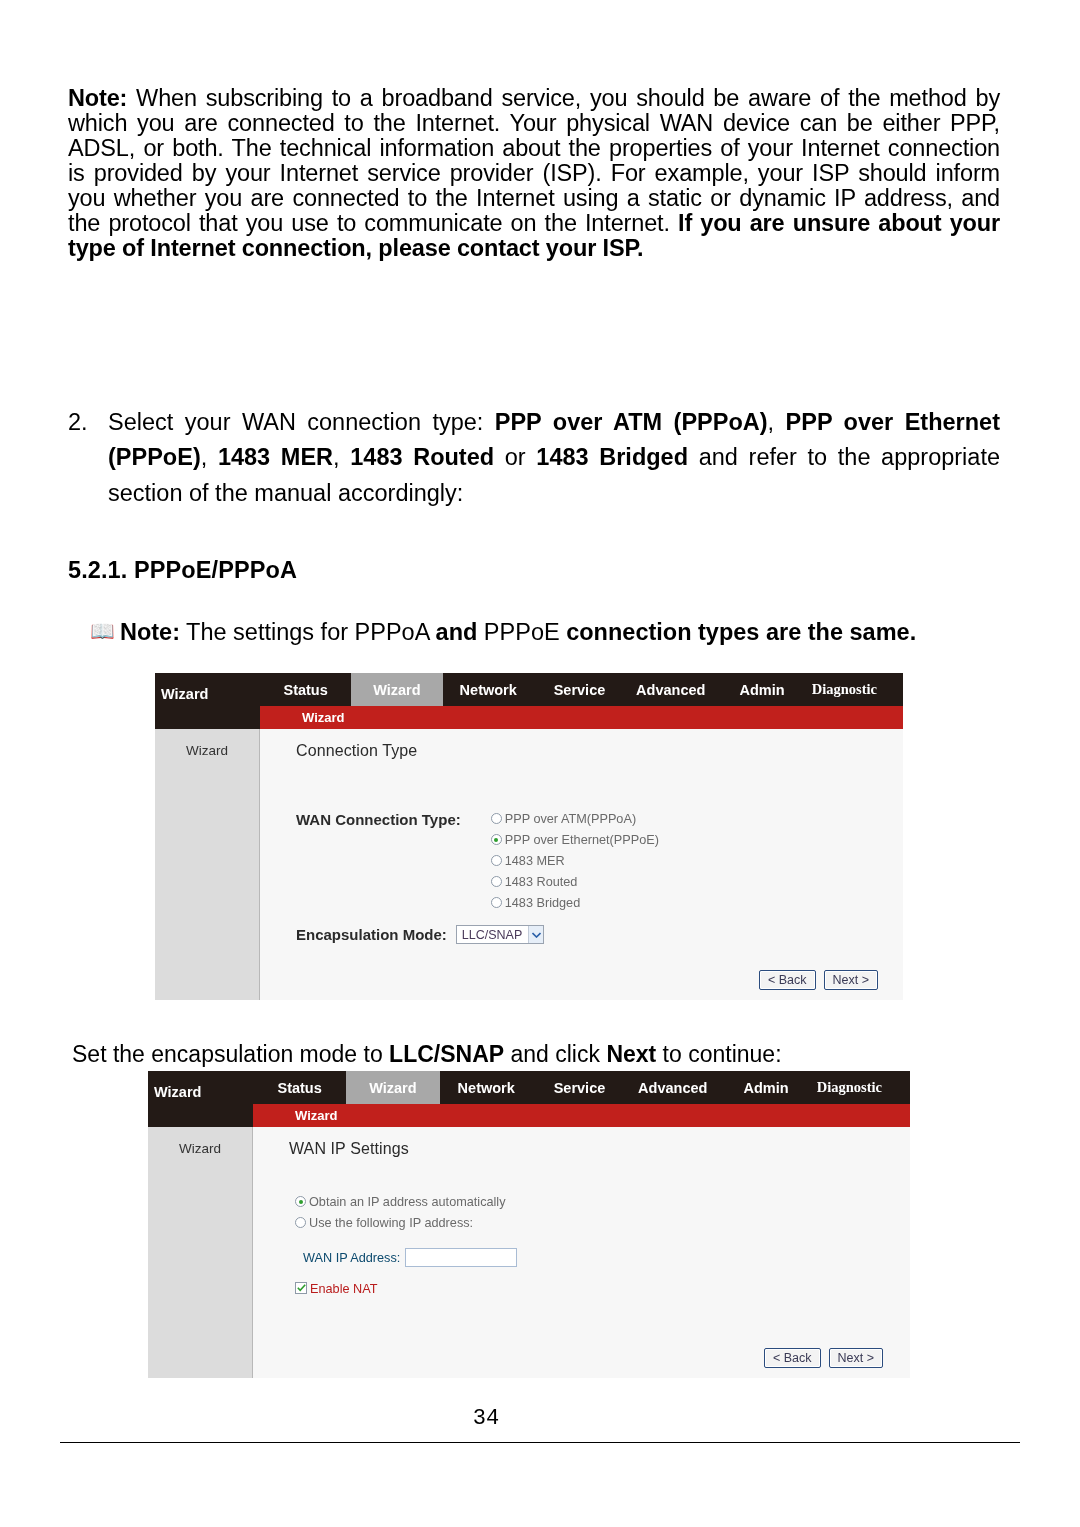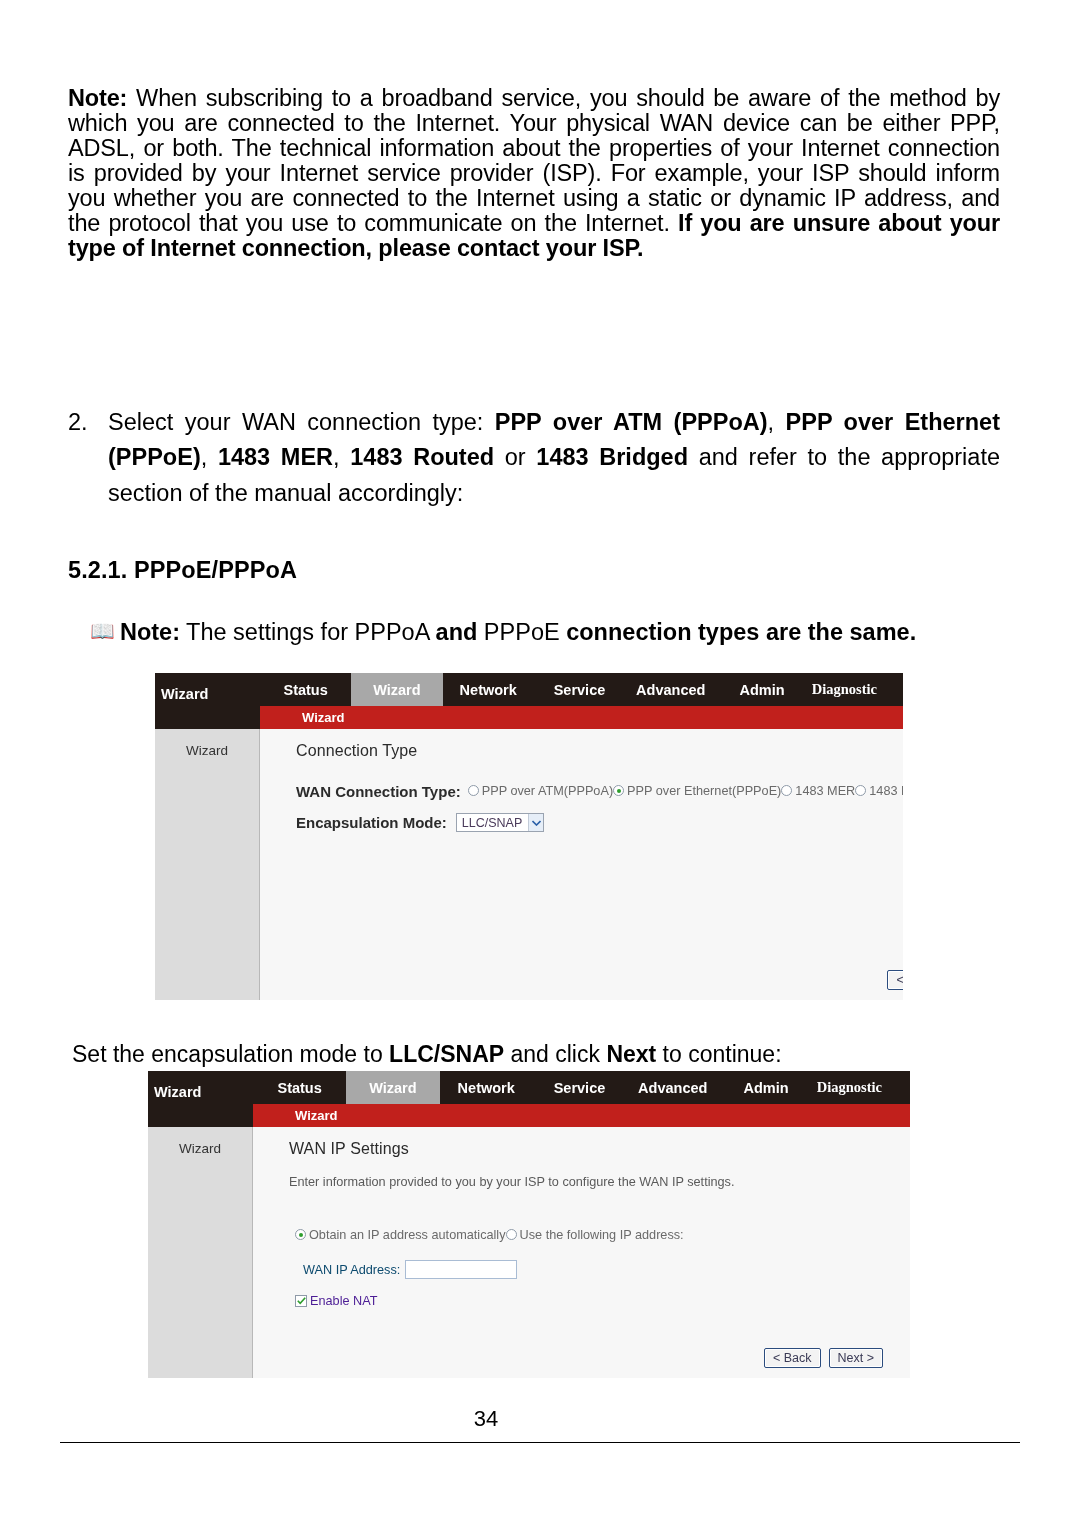--- a/index.html
+++ b/index.html
@@ -200,21 +200,21 @@
     display: flex;
     align-items: flex-start;
   }
   .field-label {
     font-size: 15px;
     font-weight: bold;
     color: #2b2b2b;
     white-space: nowrap;
   }
 
-  .radio-col { display: flex; flex-direction: row; }
+  .radio-col { display: flex; flex-direction: column; }
   .radio-line {
     display: flex;
     align-items: center;
     height: 21px;
     font-size: 12.7px;
     color: #6a6a6a;
     white-space: nowrap;
   }
   .radio-dot {
     width: 11px; height: 11px;
@@ -255,23 +255,23 @@
 
   .text-input {
     border: 1px solid #a9bcd4;
     background: #ffffff;
     width: 112px;
     height: 19px;
   }
 
   .checkbox-line {
     display: flex;
-    align-items: center;
+    align-items: flex-start;
     font-size: 12.7px;
-    color: #4c1d95;
+    color: #b91c1c;
     white-space: nowrap;
   }
   .checkbox-box {
     width: 12px; height: 12px;
     border: 1px solid #8e9aa8;
     background: #ffffff;
     margin-right: 3px;
     flex: 0 0 auto;
     display: flex; align-items: center; justify-content: center;
   }
@@ -294,21 +294,21 @@
     white-space: nowrap;
   }
 
   
   #page-number {
     position: absolute;
     left: 0; top: 1406px;
     width: 972px;
     text-align: center;
     font-size: 22px;
-    font-family: Liberation Sans, sans-serif;
+    font-family: Liberation Mono, monospace;
   }
   #footer-rule {
     position: absolute;
     left: 60px;
     top: 1442px;
     width: 960px;
     height: 1px;
     background: #000000;
   }
 </style>
@@ -352,21 +352,21 @@
       <div class="shot-subbar-red">Wizard</div>
     </div>
 
     <div class="shot-body">
       <div class="shot-sidenav">
         <div class="shot-sidenav-item">Wizard</div>
       </div>
       <div class="shot-main">
         <div class="shot-title">Connection Type</div>
 
-        <div class="field-row" style="margin-top:20px;">
+        <div class="field-row" style="margin-top:48px;gap:23px;">
           <div class="field-label" style="padding-top:3px;">WAN Connection Type:</div>
           <div class="radio-col" style="margin-left:7px;">
             <label class="radio-line">
               <span class="radio-dot"></span>
               <span>PPP over ATM(PPPoA)</span>
             </label>
             <label class="radio-line">
               <span class="radio-dot on"></span>
               <span>PPP over Ethernet(PPPoE)</span>
             </label>
@@ -428,21 +428,20 @@
       <div class="shot-subbar-left"></div>
       <div class="shot-subbar-red">Wizard</div>
     </div>
 
     <div class="shot-body">
       <div class="shot-sidenav">
         <div class="shot-sidenav-item">Wizard</div>
       </div>
       <div class="shot-main">
         <div class="shot-title">WAN IP Settings</div>
-        <div class="shot-desc" style="max-width:520px;">Enter information provided to you by your ISP to configure the WAN IP settings.</div>
 
         <div class="radio-col" style="margin-top:33px; margin-left:6px;">
           <label class="radio-line">
             <span class="radio-dot on"></span>
             <span>Obtain an IP address automatically</span>
           </label>
           <label class="radio-line">
             <span class="radio-dot"></span>
             <span>Use the following IP address:</span>
           </label>

